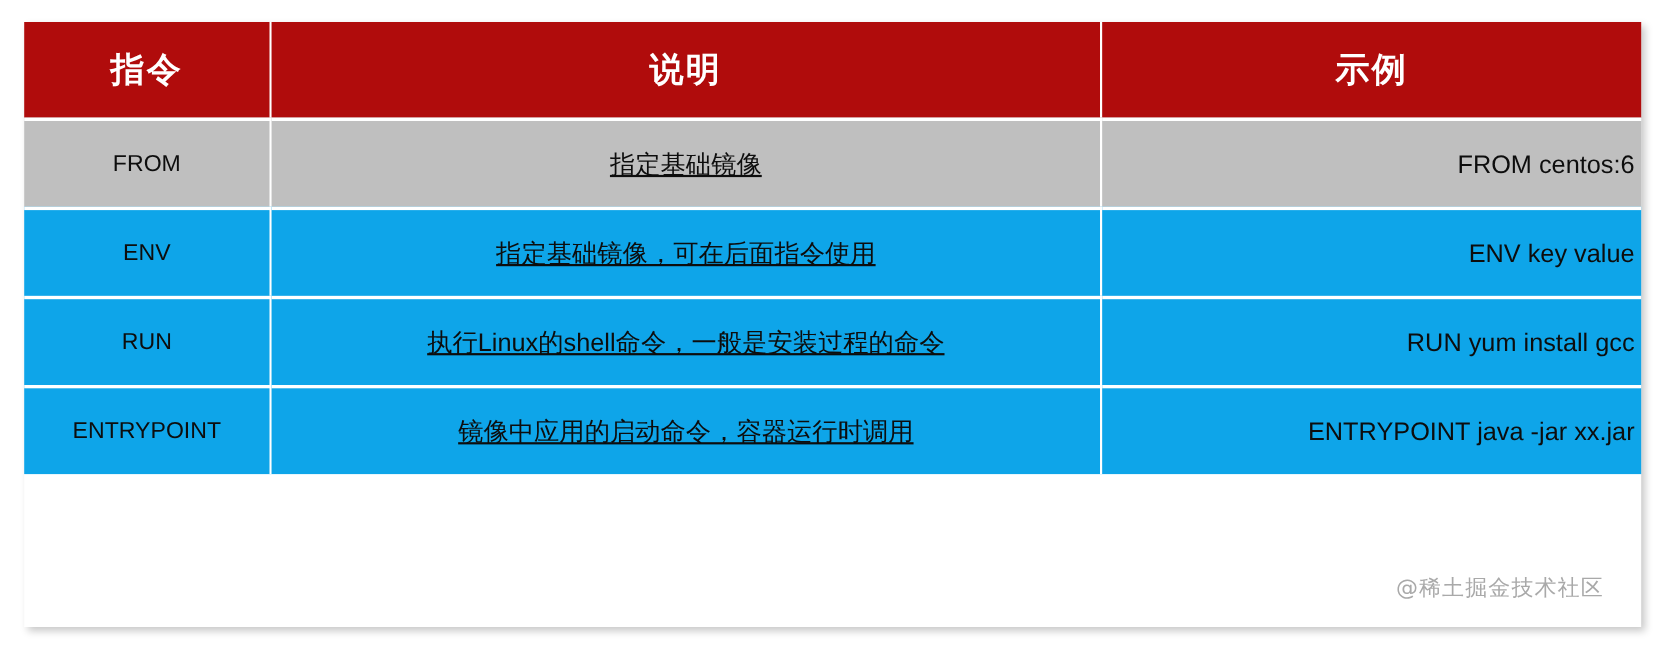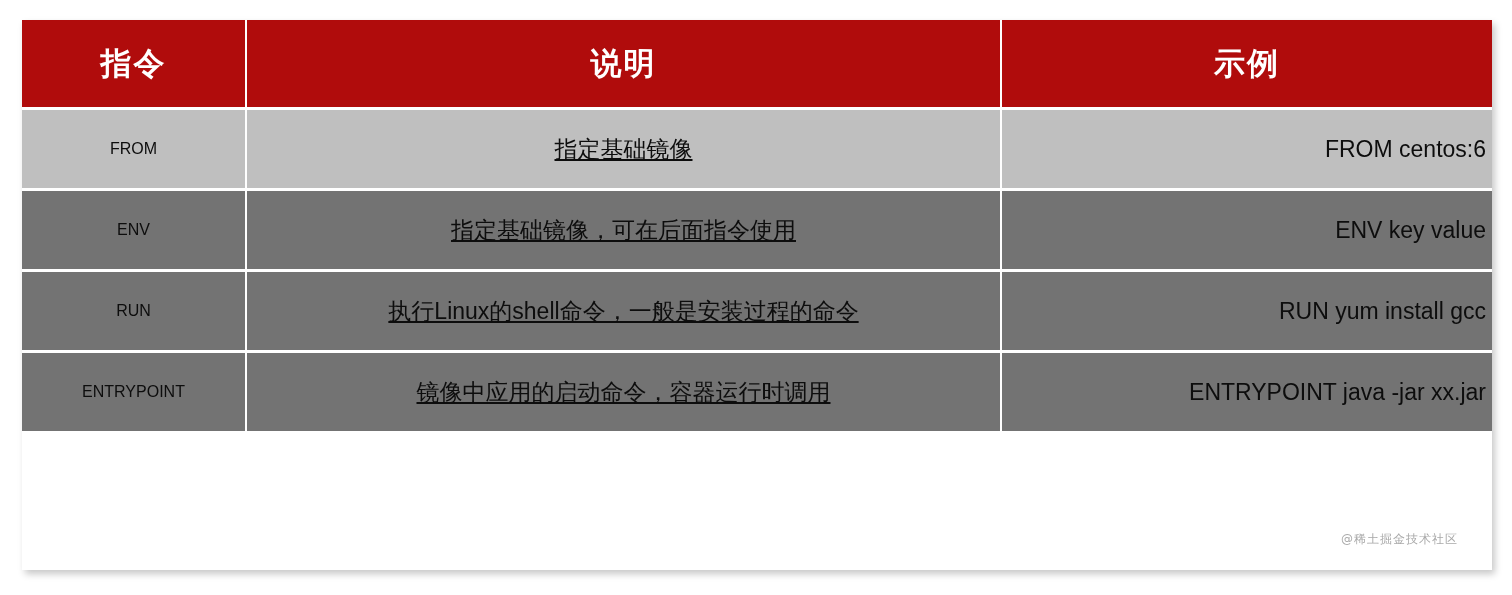--- a/index.html
+++ b/index.html
@@ -58,31 +58,31 @@
     padding: 0 6px;
     font-size: 23px;
     color: #0d0d0d;
     border-right: 2px solid #ffffff;
     border-top: 3px solid #ffffff;
     white-space: nowrap;
   }
   tbody td.last { border-right: none; }
 
   tbody tr.band-dark td  { background: #BFBFBF; }
-  tbody tr.band-light td { background: #737373; }
+  tbody tr.band-light td { background: #0ea5e9; }
 
   tbody td.desc { font-size: 23px; text-decoration: underline; }
-  tbody td.cmd  { font-size: 16px; }
+  tbody td.cmd  { font-size: 21px; }
   tbody td.ex   { font-size: 23px; text-align: right; }
 
   #watermark {
     position: absolute;
     right: 34px;
     bottom: 22px;
-    font-size: 12px;
+    font-size: 20px;
     color: #a9a9a9;
     letter-spacing: 1px;
     font-family: "DejaVu Sans", sans-serif;
     pointer-events: none;
     margin-left: 31px;
   }
 </style>
 </head>
 <body>
 

